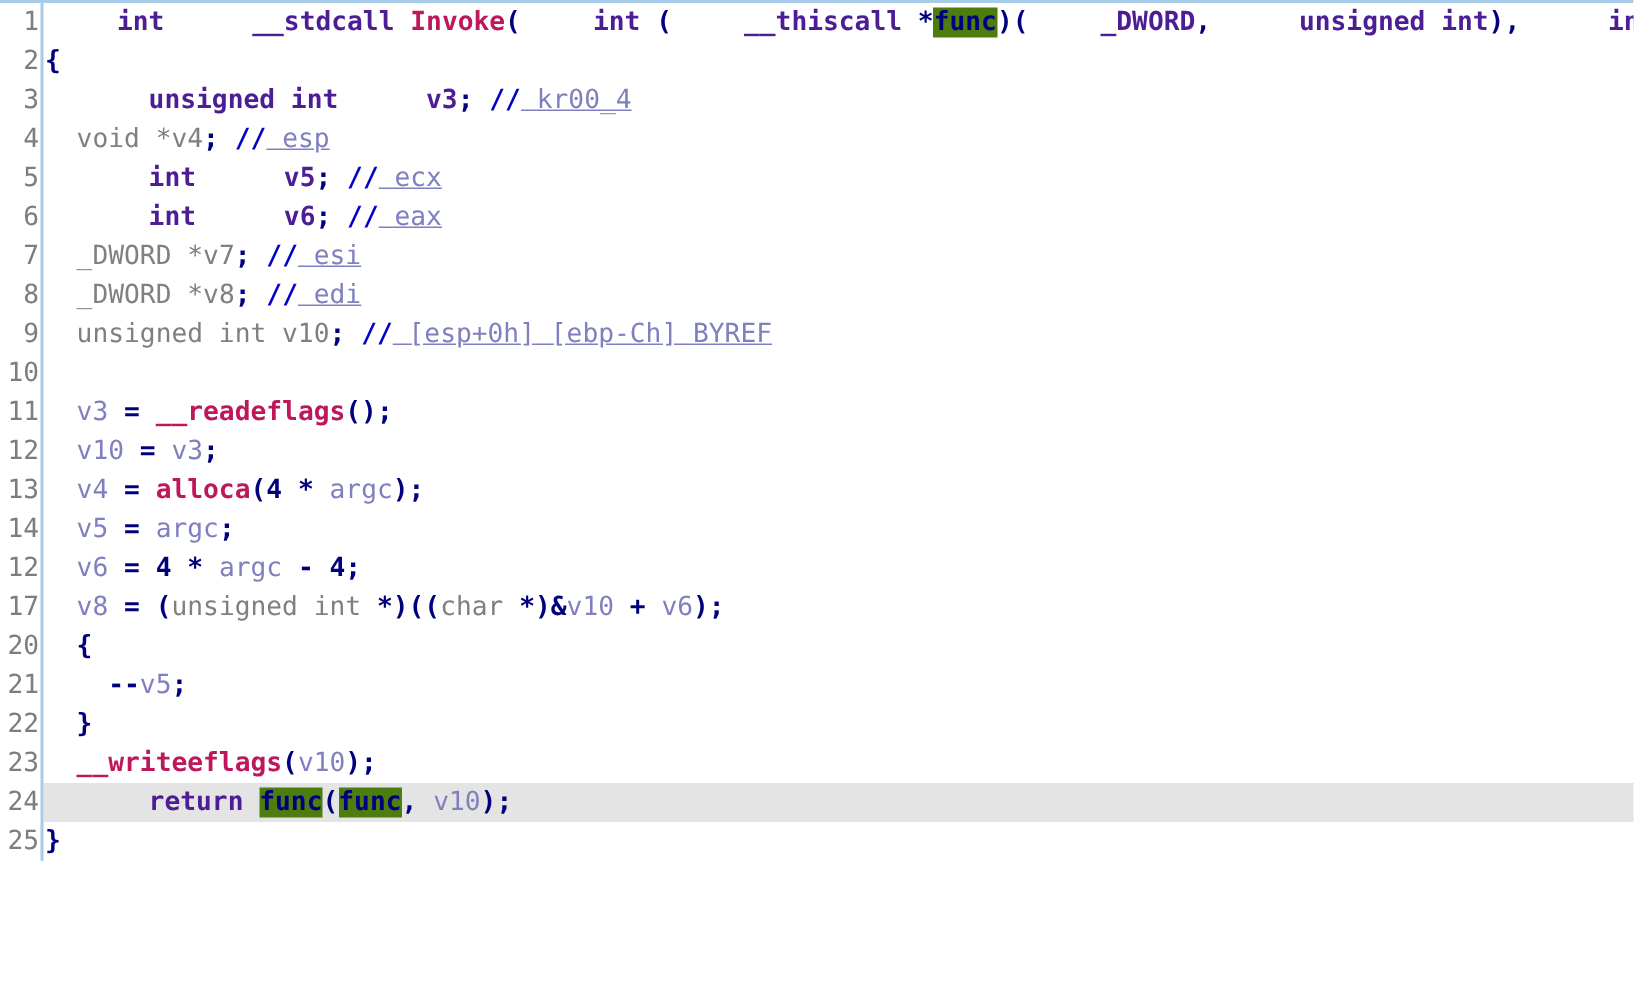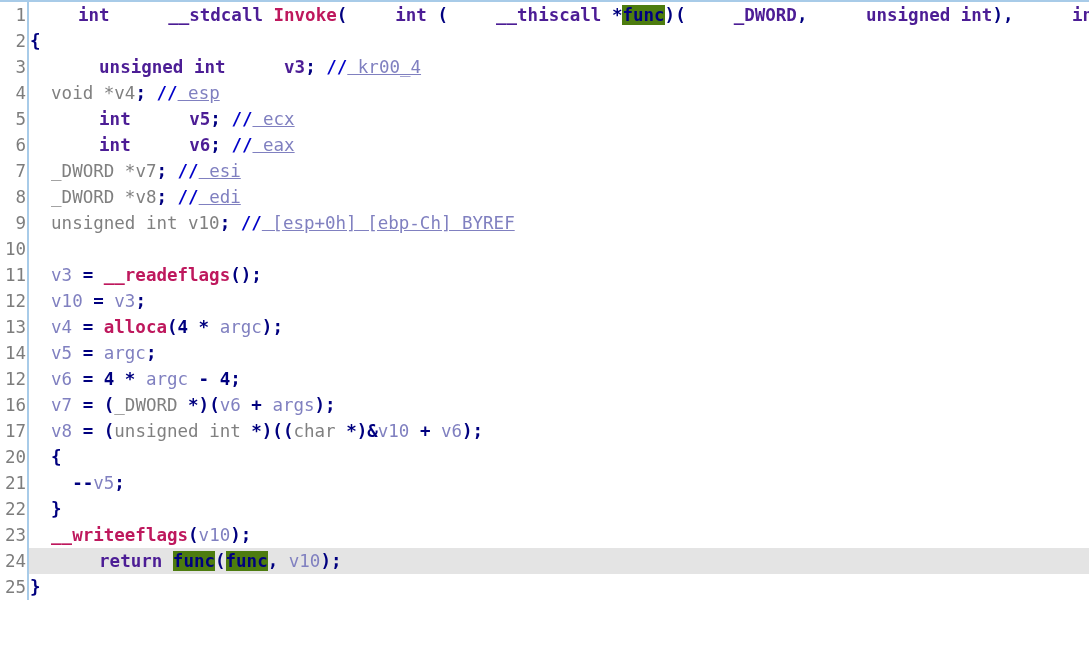--- a/index.html
+++ b/index.html
@@ -86,21 +86,20 @@
       <div class="code-row"><div class="gutter">6</div><div class="code-text"><span class="typ">  </span><span class="kw">int </span><span class="kw">v6</span><span class="punc">; </span><span class="cmtmark">//</span><span class="cmt"> eax</span></div></div>
       <div class="code-row"><div class="gutter">7</div><div class="code-text"><span class="typ">  </span><span class="typ">_DWORD </span><span class="typ">*</span><span class="typ">v7</span><span class="punc">;</span><span class="typ"> </span><span class="cmtmark">//</span><span class="cmt"> esi</span></div></div>
       <div class="code-row"><div class="gutter">8</div><div class="code-text"><span class="typ">  </span><span class="typ">_DWORD </span><span class="typ">*</span><span class="typ">v8</span><span class="punc">;</span><span class="typ"> </span><span class="cmtmark">//</span><span class="cmt"> edi</span></div></div>
       <div class="code-row"><div class="gutter">9</div><div class="code-text"><span class="typ">  </span><span class="typ">unsigned int </span><span class="typ">v10</span><span class="punc">;</span><span class="typ"> </span><span class="cmtmark">//</span><span class="cmt"> [esp+0h] [ebp-Ch] BYREF</span></div></div>
       <div class="code-row"><div class="gutter">10</div><div class="code-text"></div></div>
       <div class="code-row"><div class="gutter">11</div><div class="code-text"><span class="typ">  </span><span class="var">v3</span><span class="punc"> = </span><span class="fn">__readeflags</span><span class="punc">();</span></div></div>
       <div class="code-row"><div class="gutter">12</div><div class="code-text"><span class="typ">  </span><span class="var">v10</span><span class="punc"> = </span><span class="var">v3</span><span class="punc">;</span></div></div>
       <div class="code-row"><div class="gutter">13</div><div class="code-text"><span class="typ">  </span><span class="var">v4</span><span class="punc"> = </span><span class="fn">alloca</span><span class="punc">(</span><span class="num">4</span><span class="punc"> * </span><span class="var">argc</span><span class="punc">);</span></div></div>
       <div class="code-row"><div class="gutter">14</div><div class="code-text"><span class="typ">  </span><span class="var">v5</span><span class="punc"> = </span><span class="var">argc</span><span class="punc">;</span></div></div>
       <div class="code-row"><div class="gutter">12</div><div class="code-text"><span class="typ">  </span><span class="var">v6</span><span class="punc"> = </span><span class="num">4</span><span class="punc"> * </span><span class="var">argc</span><span class="punc"> - </span><span class="num">4</span><span class="punc">;</span></div></div>
-      <div class="code-row"><div class="gutter">16</div><div class="code-text"><span class="typ">  </span><span class="var">v7</span><span class="punc"> = (</span><span class="typ">_DWORD </span><span class="punc">*)(</span><span class="var">v6</span><span class="punc"> + </span><span class="var">args</span><span class="punc">);</span></div></div>
       <div class="code-row"><div class="gutter">17</div><div class="code-text"><span class="typ">  </span><span class="var">v8</span><span class="punc"> = (</span><span class="typ">unsigned int </span><span class="punc">*)((</span><span class="typ">char </span><span class="punc">*)&amp;</span><span class="var">v10</span><span class="punc"> + </span><span class="var">v6</span><span class="punc">);</span></div></div>
       <div class="code-row"><div class="gutter">20</div><div class="code-text"><span class="typ">  </span><span class="punc">{</span></div></div>
       <div class="code-row"><div class="gutter">21</div><div class="code-text"><span class="typ">    </span><span class="punc">--</span><span class="var">v5</span><span class="punc">;</span></div></div>
       <div class="code-row"><div class="gutter">22</div><div class="code-text"><span class="typ">  </span><span class="punc">}</span></div></div>
       <div class="code-row"><div class="gutter">23</div><div class="code-text"><span class="typ">  </span><span class="fn">__writeeflags</span><span class="punc">(</span><span class="var">v10</span><span class="punc">);</span></div></div>
       <div class="code-row current"><div class="gutter">24</div><div class="code-text"><span class="typ">  </span><span class="kw">return</span><span class="punc"> </span><span class="hl">func</span><span class="punc">(</span><span class="hl">func</span><span class="punc">, </span><span class="var">v10</span><span class="punc">);</span></div></div>
       <div class="code-row"><div class="gutter">25</div><div class="code-text"><span class="punc">}</span></div></div>
     </div>
 </div>
 

